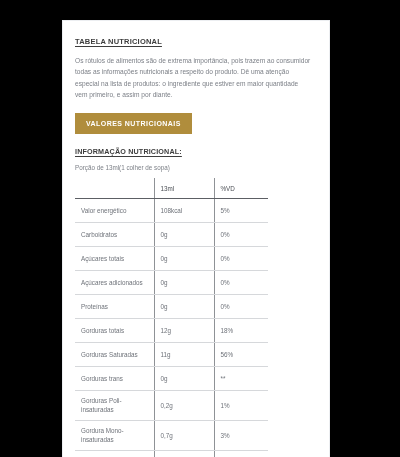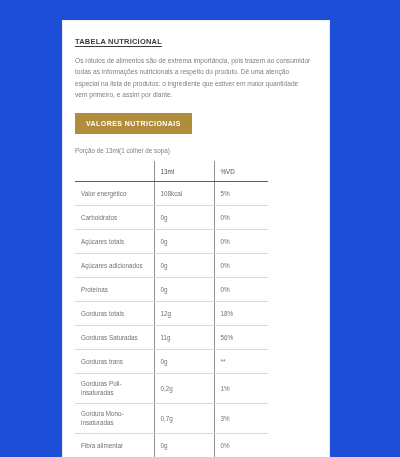--- a/index.html
+++ b/index.html
@@ -11,21 +11,21 @@
     height: 457px;
     background: #ffffff;
     font-family: "Liberation Sans", sans-serif;
     overflow: hidden;
   }
 
   .page {
     position: relative;
     width: 400px;
     height: 457px;
-    background: #1d4ed8;
+    background: #000000;
   }
 
   
   .card {
     position: absolute;
     left: 62px;
     top: 20px;
     width: 268px;
     height: 460px;
     background: #ffffff;
@@ -142,20 +142,21 @@
 
 <div class="page">
   <div class="card">
 
     <div class="section-title">TABELA NUTRICIONAL</div>
 
     <p class="intro-text">Os rótulos de alimentos são de extrema importância, pois trazem ao consumidor todas as informações nutricionais a respeito do produto. Dê uma atenção especial na lista de produtos: o ingrediente que estiver em maior quantidade vem primeiro, e assim por diante.</p>
 
     <button class="gold-button">VALORES NUTRICIONAIS</button>
 
+    <div class="info-title">INFORMAÇÃO NUTRICIONAL:</div>
 
     <div class="portion">Porção de 13ml(1 colher de sopa)</div>
 
     <table class="nutri">
       <colgroup>
         <col class="c-name">
           <col class="c-qty">
           <col class="c-vd">
       </colgroup>
       <thead>

